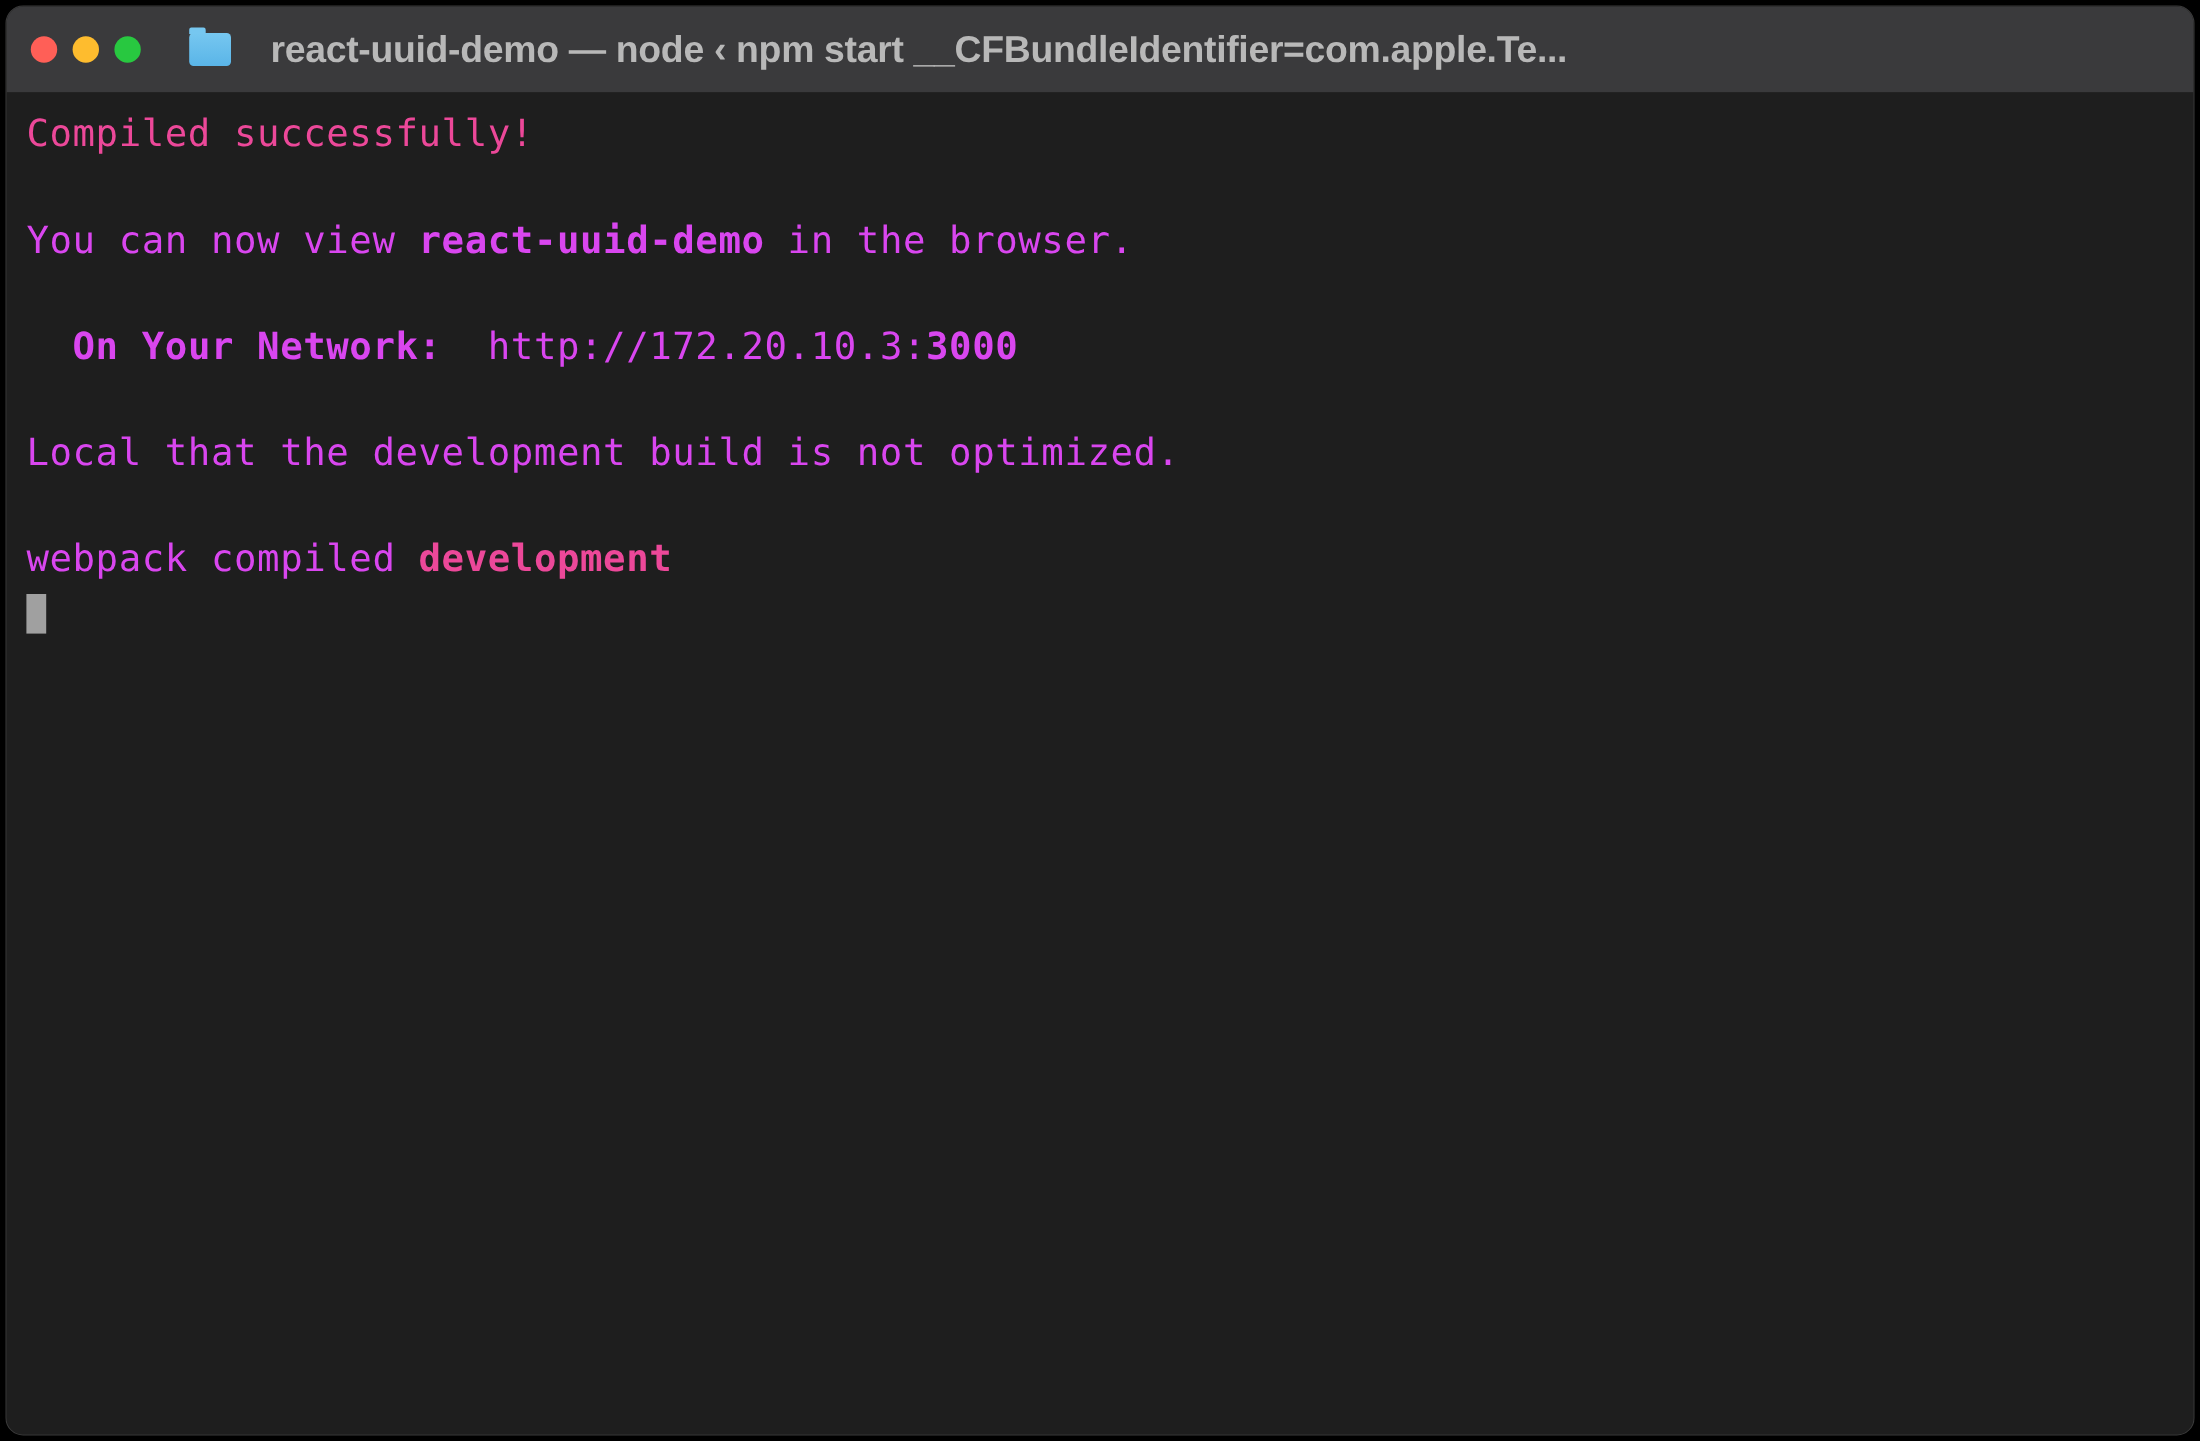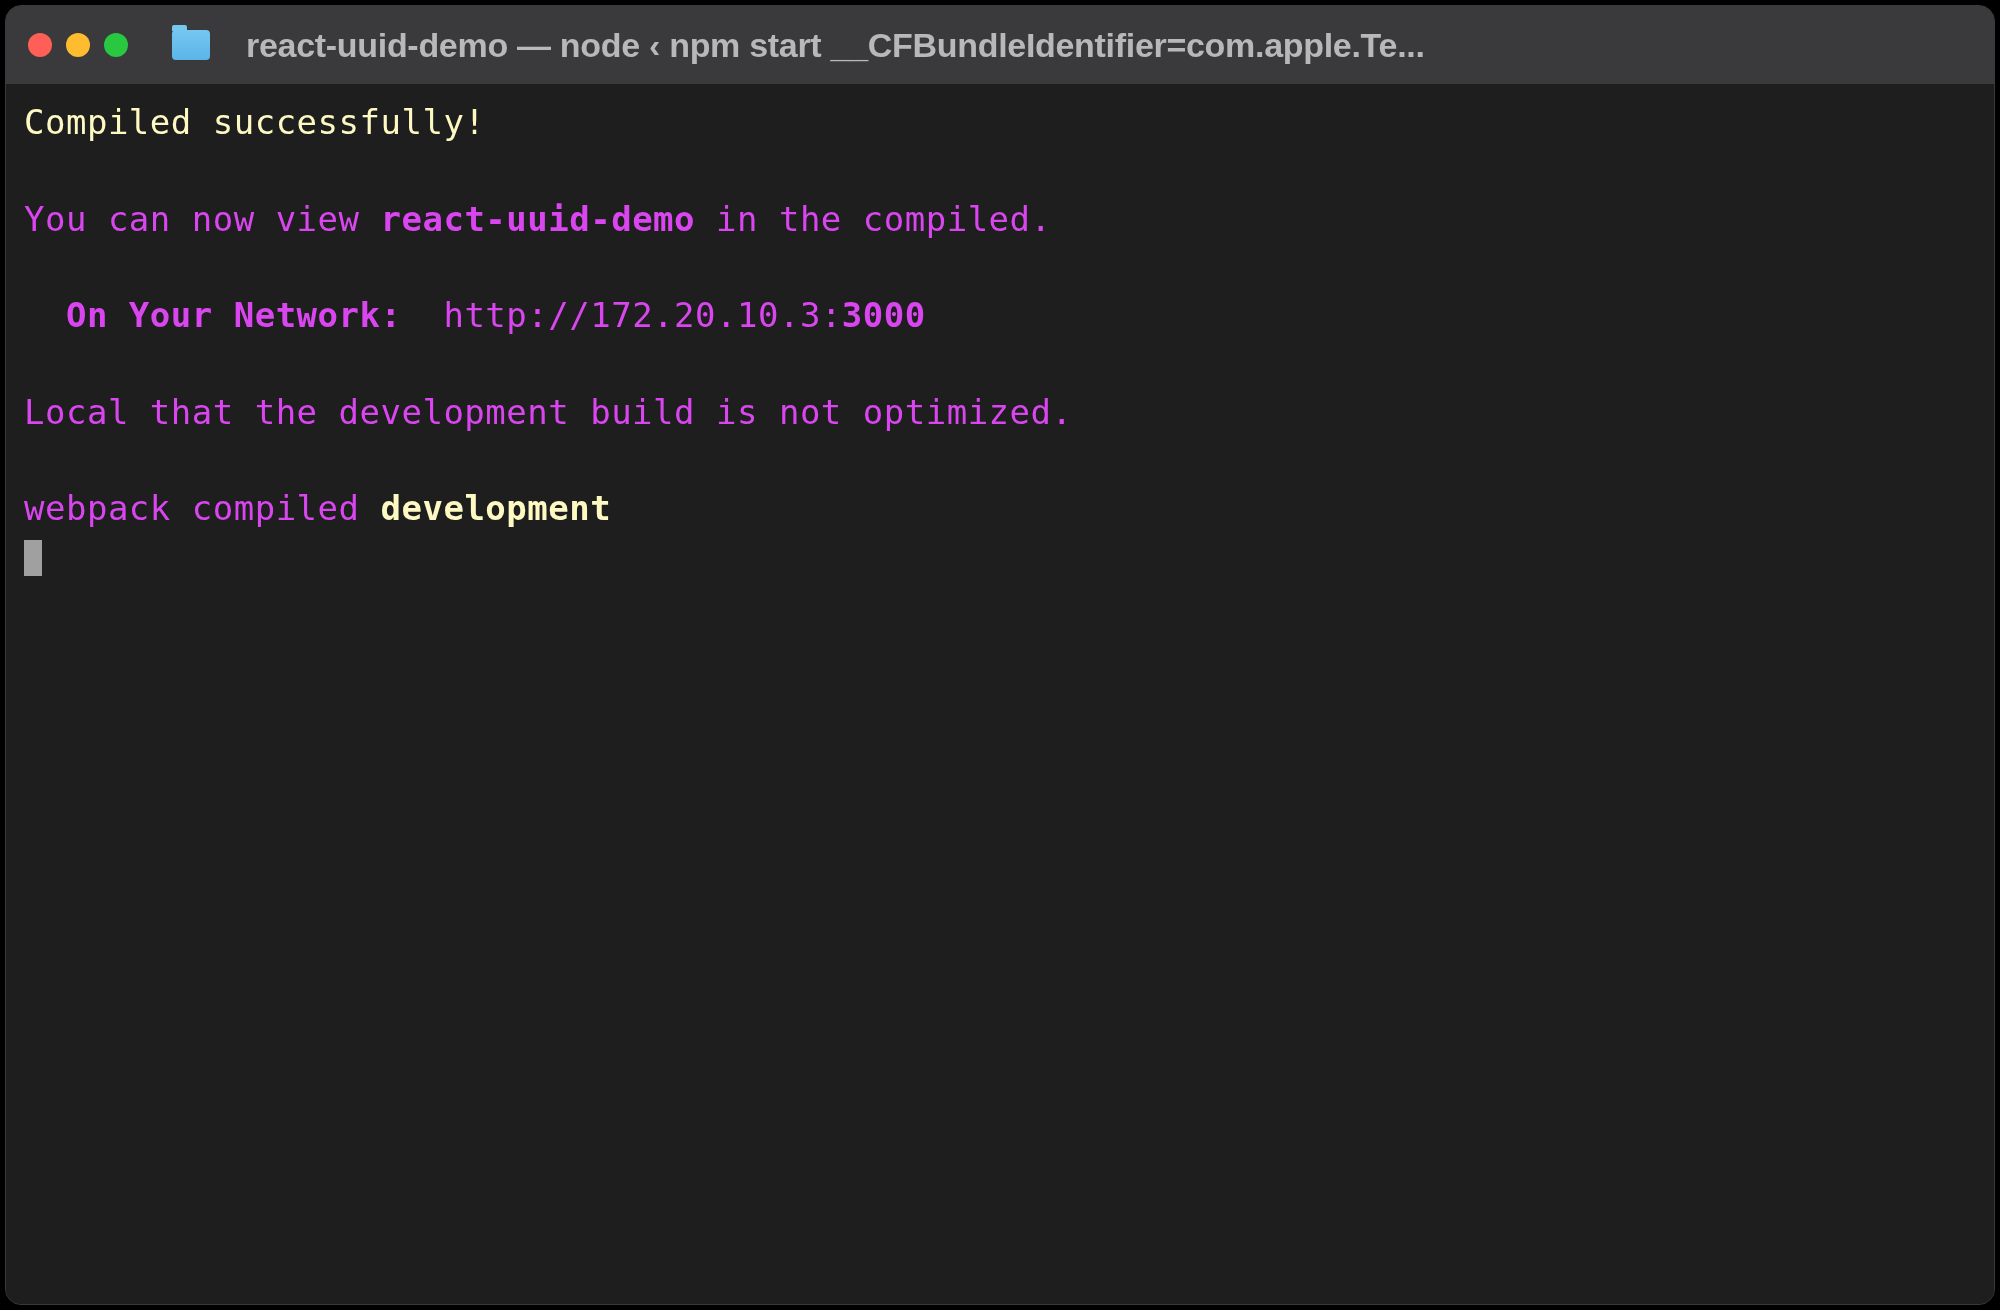--- a/index.html
+++ b/index.html
@@ -82,21 +82,21 @@
       line-height: 1.42;
       color: #e8e8e8;
       font-weight: 500;
       letter-spacing: 0.5px;
       overflow: hidden;
       position: relative;
     }
     .line {
       white-space: pre;
     }
-    .green { color: #fef9c3; }
+    .green { color: #ec4899; }
     .cyan { color: #4ec9b0; }
     .bold { font-weight: 800; }
     .white { color: #d946ef; }
     .cursor {
       display: inline-block;
       width: 18px;
       height: 36px;
       background: #a0a0a0;
       vertical-align: text-bottom;
     }
@@ -111,21 +111,21 @@
       <div class="traffic-light close"></div>
       <div class="traffic-light minimize"></div>
       <div class="traffic-light maximize"></div>
     </div>
     <div class="folder-icon"></div>
     <div class="window-title">react-uuid-demo — node ‹ npm start __CFBundleIdentifier=com.apple.Te...</div>
   </div>
   <div class="terminal-body">
     <div class="line"><span class="green">Compiled successfully!</span></div>
     <div class="blank"></div>
-    <div class="line"><span class="white">You can now view </span><span class="white bold">react-uuid-demo</span><span class="white"> in the compiled.</span></div>
+    <div class="line"><span class="white">You can now view </span><span class="white bold">react-uuid-demo</span><span class="white"> in the browser.</span></div>
     <div class="blank"></div>
     <div class="line">  <span class="white bold">On Your Network:</span>  <span class="white">http://172.20.10.3:</span><span class="white bold">3000</span></div>
     <div class="blank"></div>
     <div class="line"><span class="white">Local that the development build is not optimized.</span></div>
     <div class="blank"></div>
     <div class="line"><span class="white">webpack compiled </span><span class="green bold">development</span></div>
     <div class="line"><span class="cursor"></span></div>
   </div>
 </div>
 

